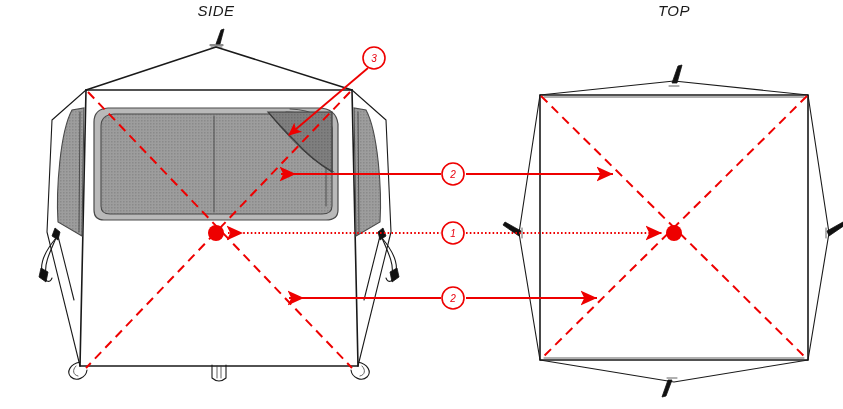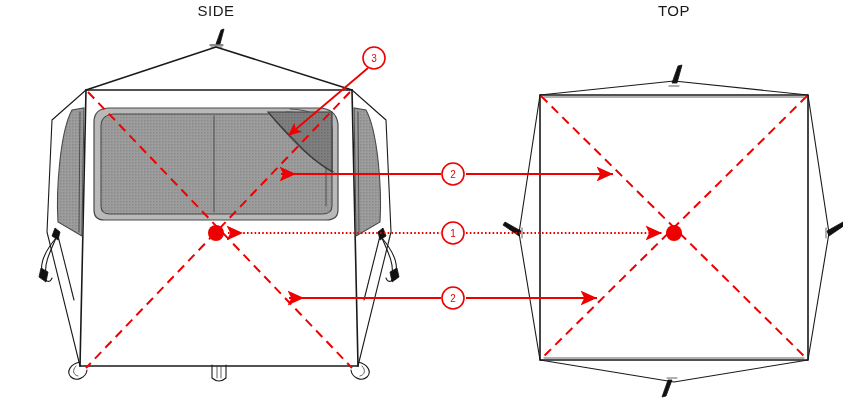--- a/index.html
+++ b/index.html
@@ -13,20 +13,21 @@
     font-family: "Liberation Sans", sans-serif;
     overflow: hidden;
     position: relative;
   }
   #diagram-root {
     position: absolute;
     left: 0;
     top: 0;
     width: 843px;
     height: 340px;
+    font-style: italic;
   }
   svg.canvas {
     display: block;
     width: 843px;
     height: 409px;
   }
   .view-title {
     font-family: "Liberation Sans", sans-serif;
     font-size: 15px;
     fill: #1a1a1a;

